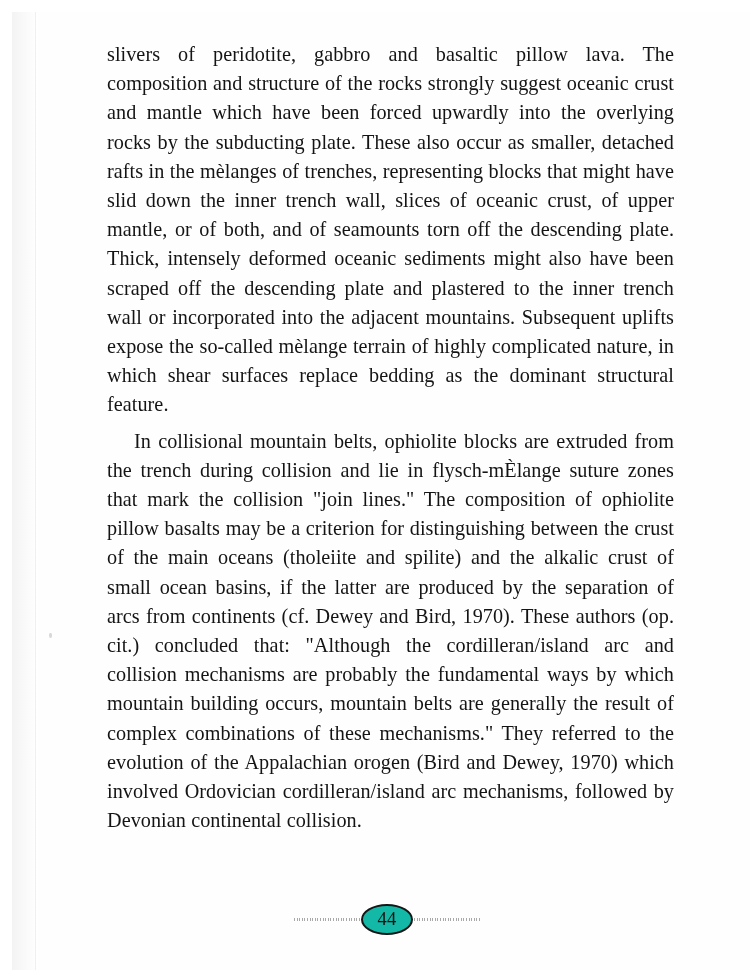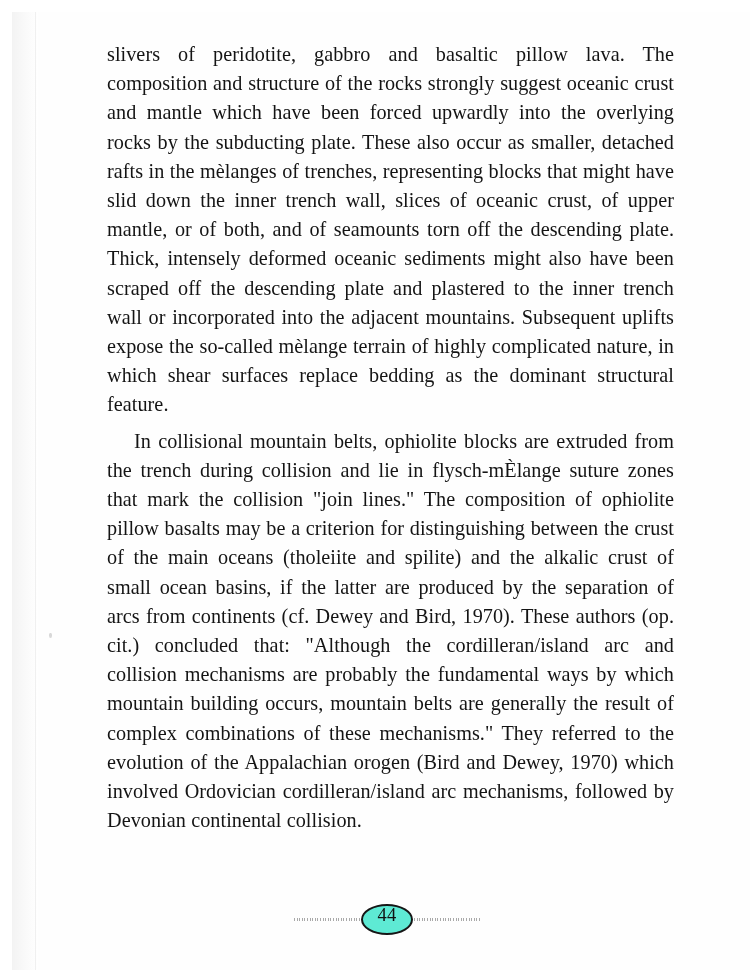--- a/index.html
+++ b/index.html
@@ -91,22 +91,23 @@
     );
     opacity: 0.85;
   }
   .folio-oval {
     width: 48px;
     height: 27px;
     margin: 0 1px;
     border: 2px solid #161616;
     border-radius: 50% / 50%;
     display: flex;
+    align-items: center;
     justify-content: center;
-    background: #5eead4;
+    background: #14b8a6;
   }
   .folio-number {
     font-size: 18.5px;
     line-height: 1;
     color: #111111;
     letter-spacing: 0.3px;
   }
 </style>
 </head>
 <body>

